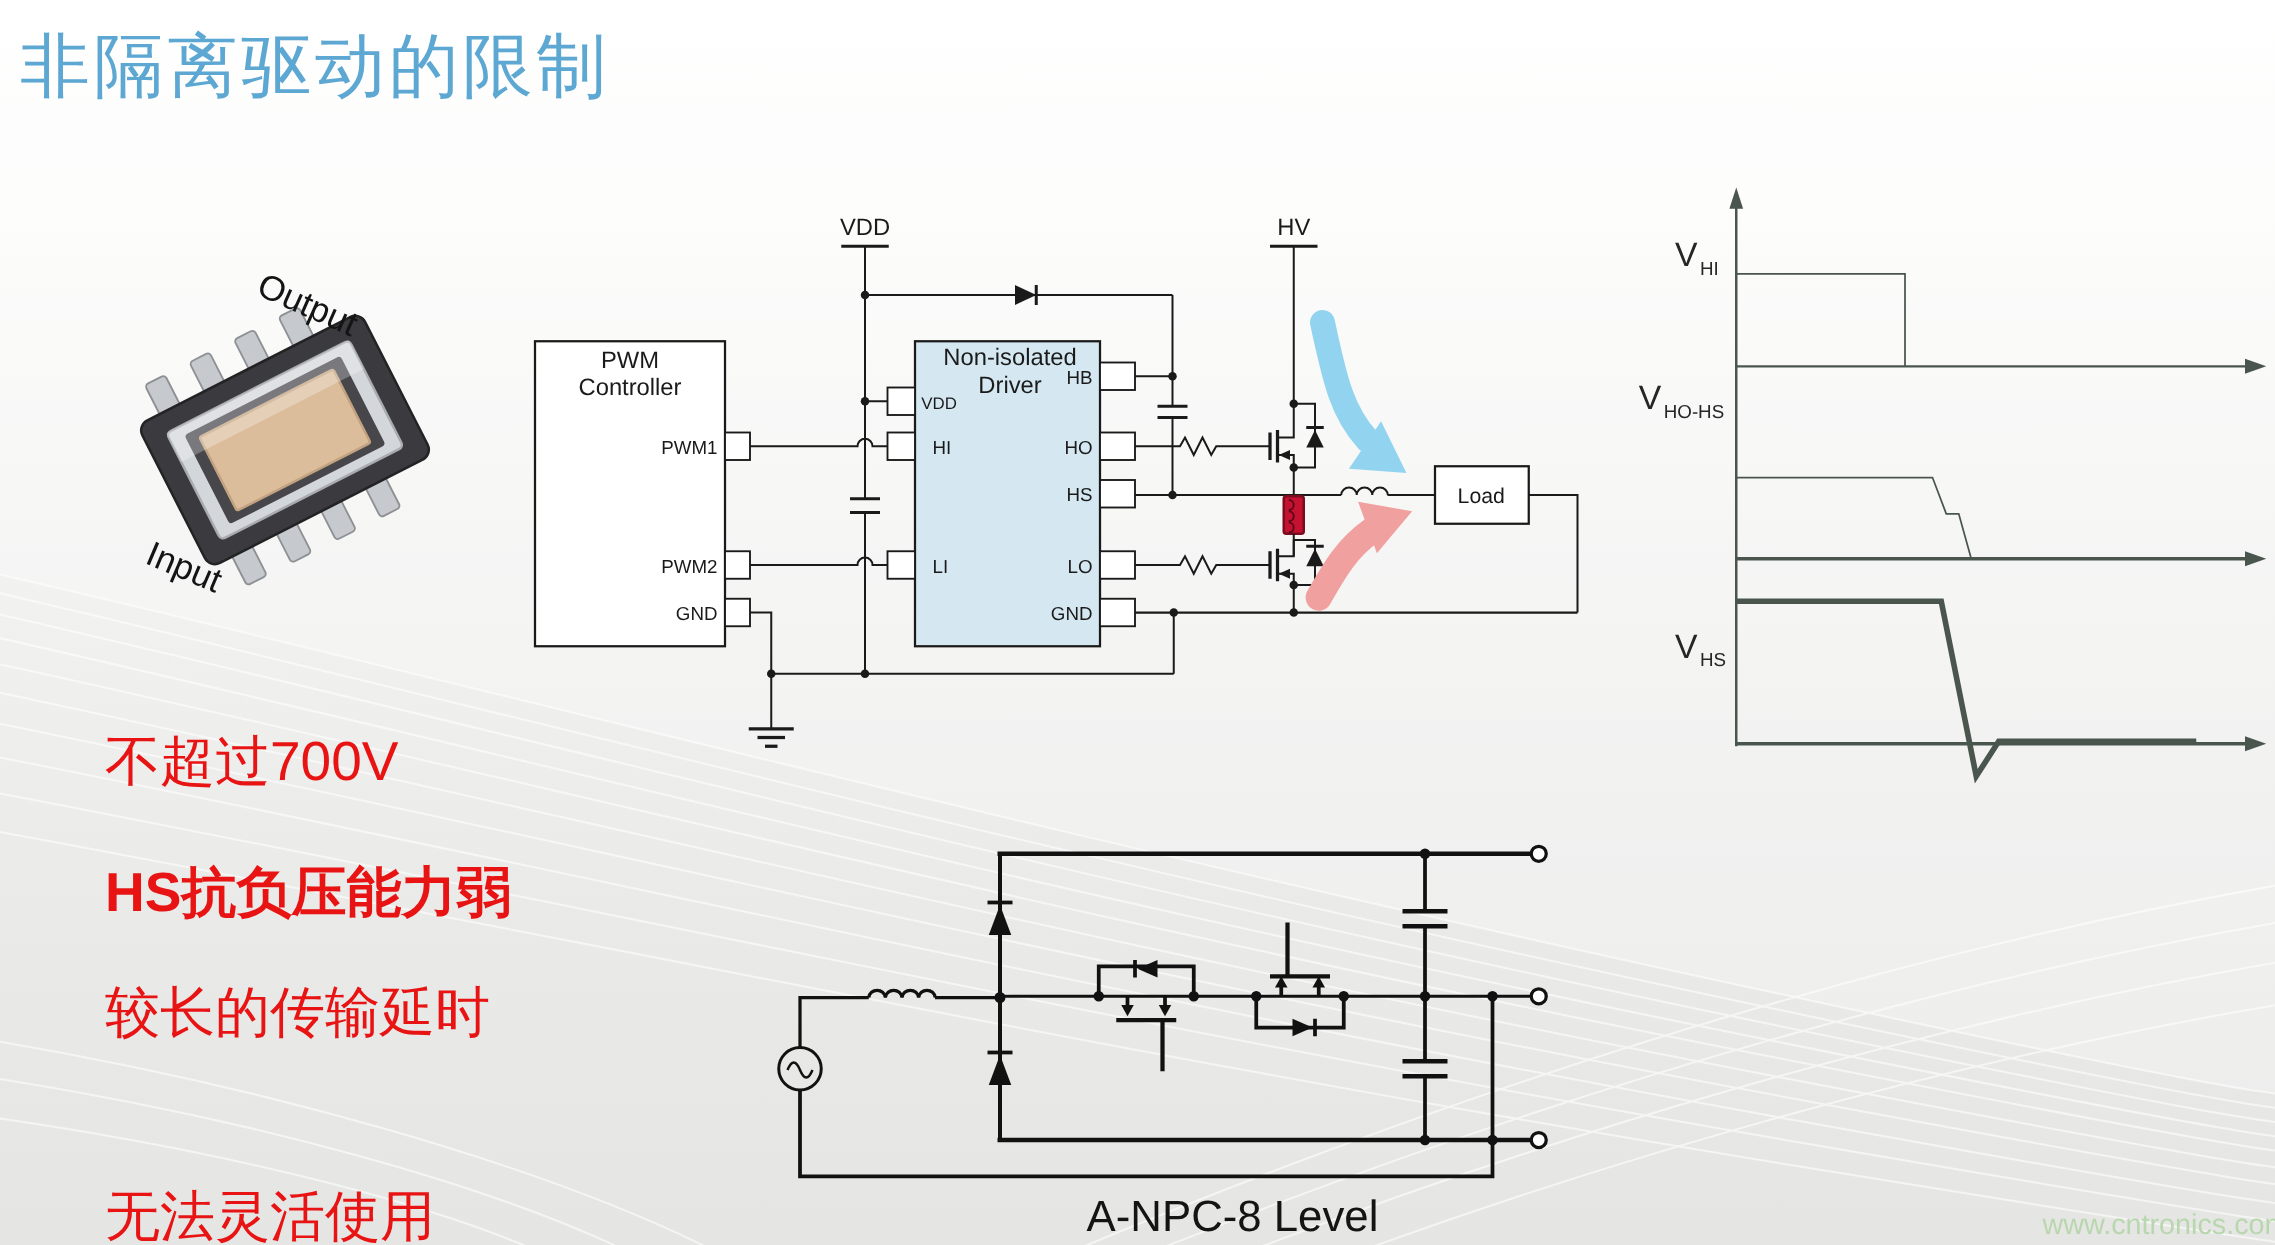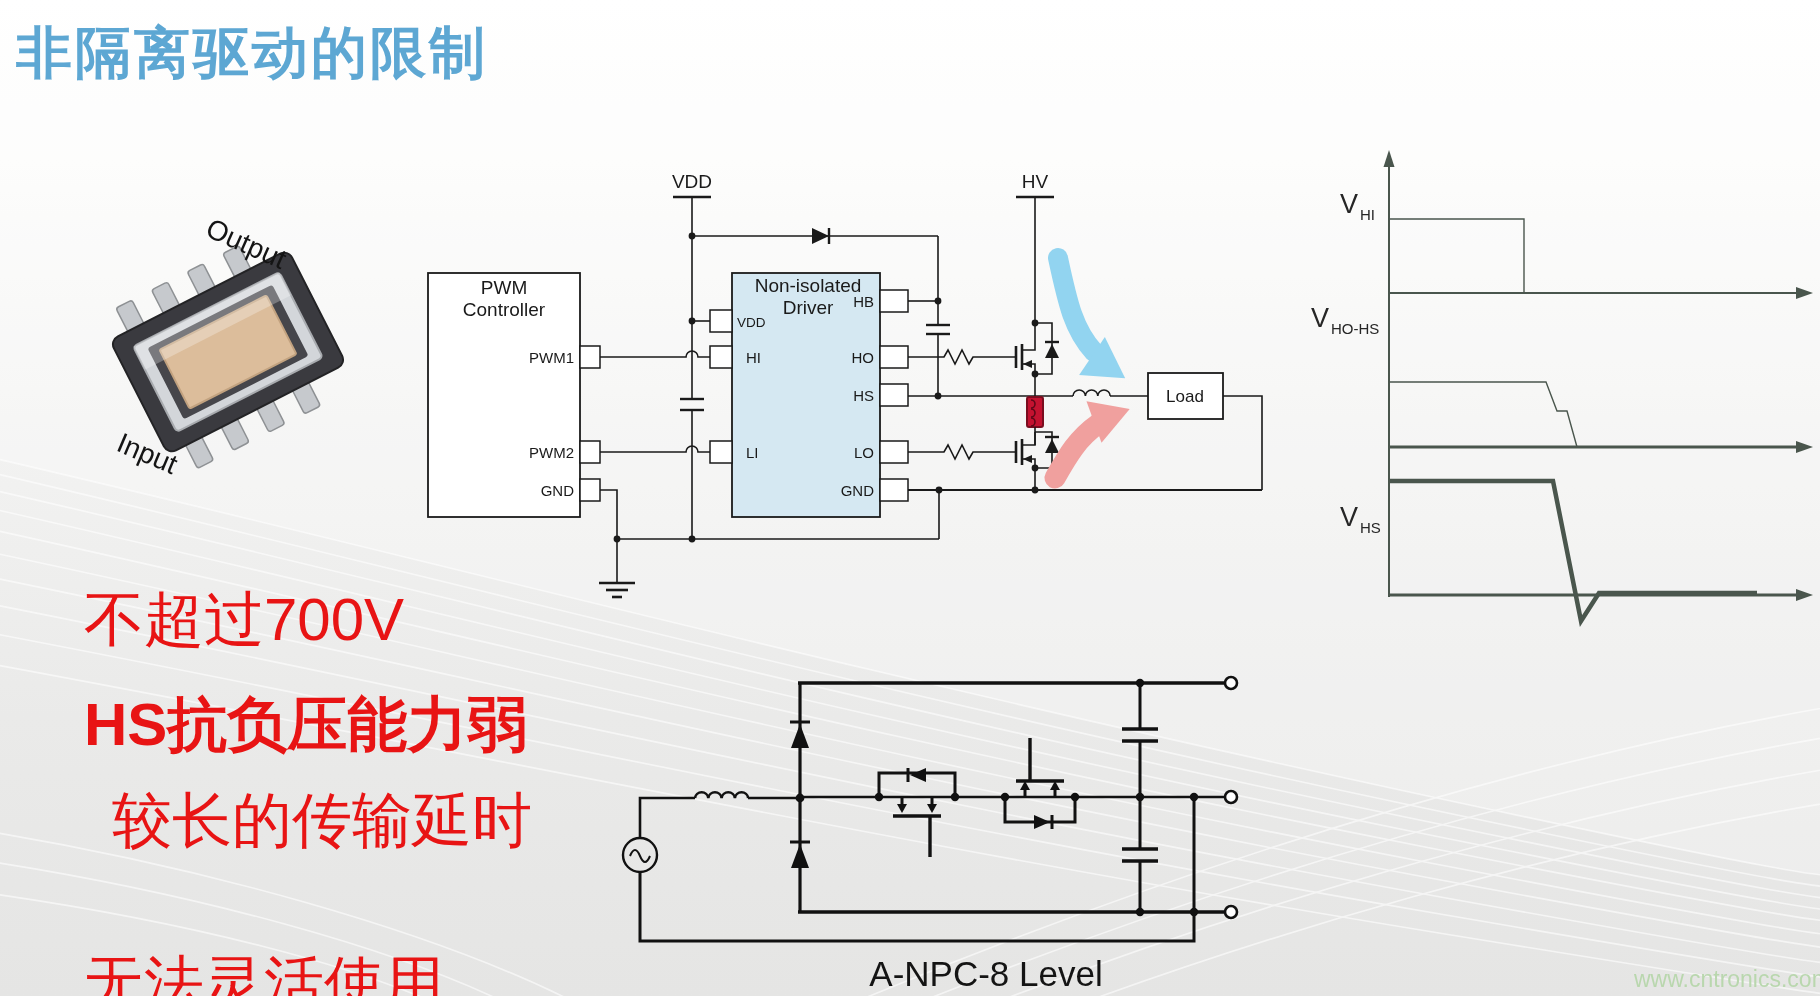--- a/index.html
+++ b/index.html
@@ -4,24 +4,24 @@
 <style>
   html,body { margin:0; padding:0; background:#888; }
   .slide {
     position:relative; width:1820px; height:996px; overflow:hidden;
     background:linear-gradient(180deg,#ffffff 0%,#fcfcfb 16%,#f3f3f2 42%,#eaeae9 72%,#e5e5e4 100%);
     font-family:"Liberation Sans","DejaVu Sans",sans-serif;
   }
   svg { position:absolute; left:0; top:0; }
   .title {
     position:absolute; left:16px; top:16px; margin:0;
-    font-size:56px; font-weight:bold; color:#5da7d3; letter-spacing:3px; white-space:nowrap;
+    font-size:56px; font-weight:normal; color:#5da7d3; letter-spacing:3px; white-space:nowrap;
   }
-  .bullet { position:absolute; left:84px; font-size:60px; color:#e81414; white-space:nowrap; }
-  .bullet.b1 { top:580px; } .bullet.b2 { top:685px;font-weight:bold; } .bullet.b3 { top:781px;margin-left:28px; } .bullet.b4 { top:944px; }
+  .bullet { position:absolute; left:84px; font-size:44px; color:#e81414; white-space:nowrap; }
+  .bullet.b1 { top:580px; } .bullet.b2 { top:685px;font-weight:bold; } .bullet.b3 { top:781px; } .bullet.b4 { top:944px; }
   .chip-label { position:absolute; font-size:28px; color:#141414; font-weight:500; white-space:nowrap; }
   .chip-label.out { left:204px; top:228px; transform:rotate(24deg); }
   .chip-label.inp { left:116px; top:438px; transform:rotate(23deg); }
   .caption { position:absolute; left:796px; top:954px; width:380px; text-align:center;
              font-size:35px; color:#141414; white-space:nowrap; }
   .watermark { position:absolute; left:1634px; top:966px; font-size:23px; color:#b9d7ae; }
   
   text { font-family:"Liberation Sans","DejaVu Sans",sans-serif; fill:#1a1a1a; }
   .t-supply { font-size:19px; text-anchor:middle; }
   .t-block  { font-size:19px; text-anchor:middle; }

